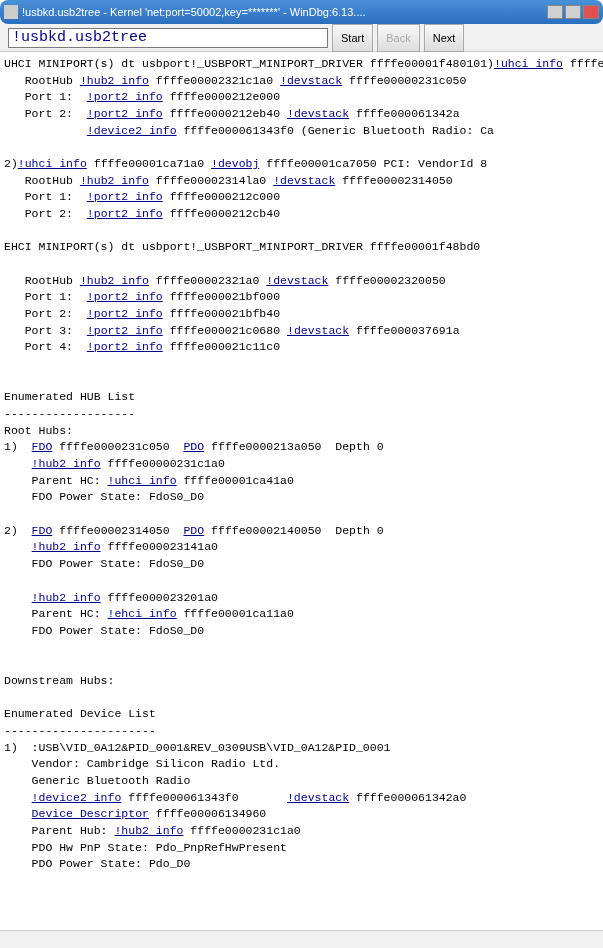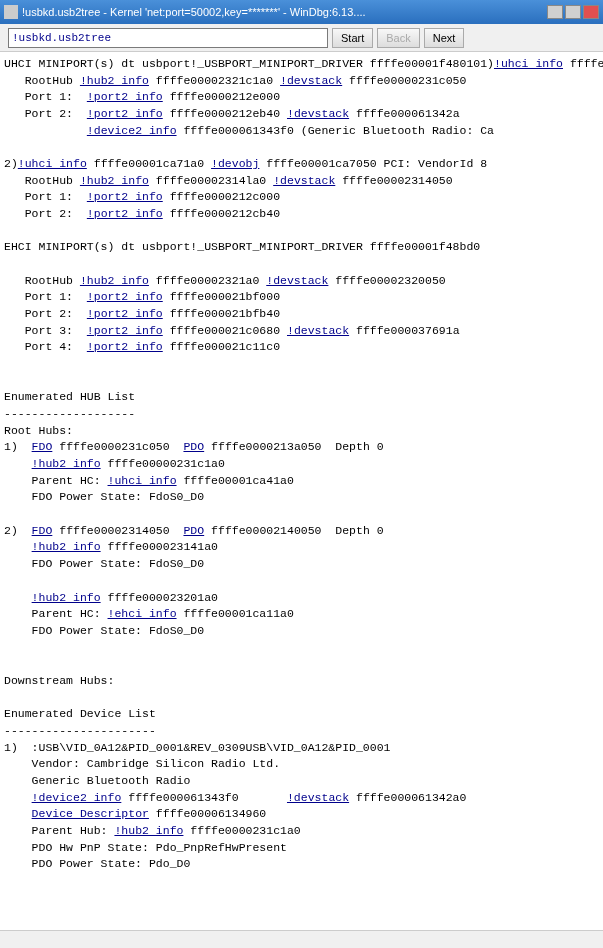--- a/index.html
+++ b/index.html
@@ -17,20 +17,21 @@
     .title-bar {
       background: linear-gradient(to bottom, #4a90d9 0%, #2a6fbe 100%);
       height: 20px;
       display: flex;
       align-items: center;
       justify-content: space-between;
       padding: 12px 4px;
       color: #fff;
       font-family: Arial, sans-serif;
       font-size: 11px;
+      border-radius: 8px;
     }
     .title-bar-left {
       display: flex;
       align-items: center;
       gap: 4px;
     }
     .title-icon {
       width: 14px;
       height: 14px;
       background: #ccc;
@@ -75,29 +76,29 @@
       font-family: Arial, sans-serif;
       font-size: 12px;
       color: #000;
     }
     .toolbar-input {
       background: #fff;
       border: 1px solid #7a7a7a;
       height: 20px;
       width: 320px;
       font-family: 'Courier New', monospace;
-      font-size: 11px;
+      font-size: 15px;
       padding: 1px 3px;
       color: #00008b;
       outline: none;
     }
     .toolbar-btn {
       background: linear-gradient(to bottom, #f8f8f8, #ddd);
       border: 1px solid #aaa;
-      height: 20px;
+      height: 28px;
       padding: 0 8px;
       font-family: Arial, sans-serif;
       font-size: 11px;
       cursor: pointer;
       color: #000;
     }
     .toolbar-btn:disabled {
       color: #aaa;
     }
 

